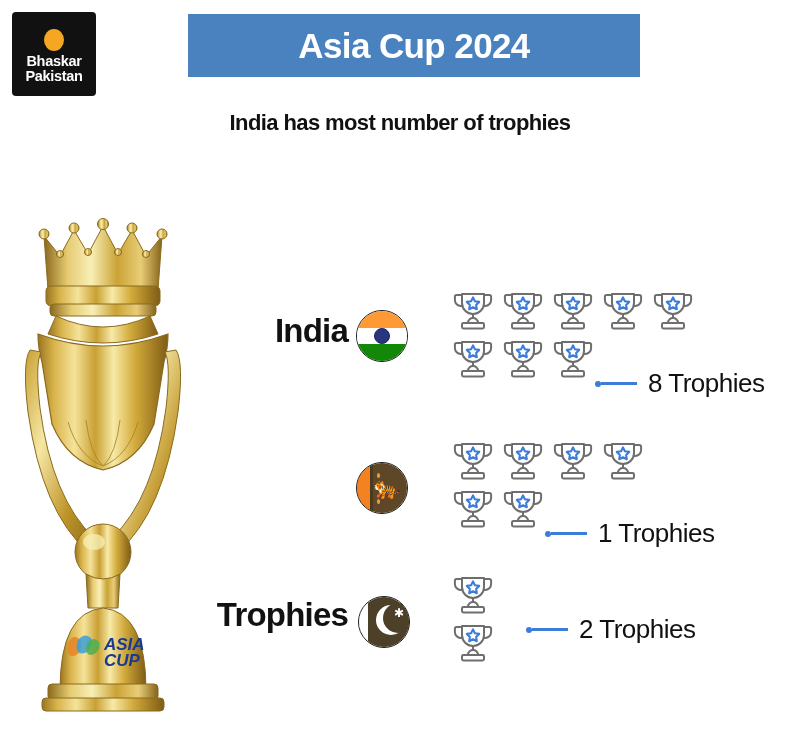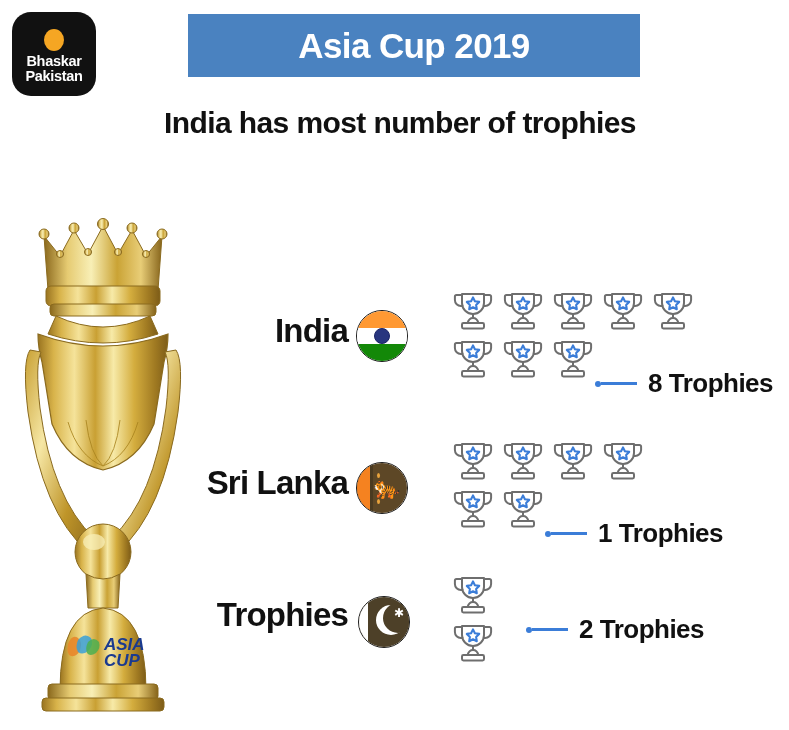--- a/index.html
+++ b/index.html
@@ -9,21 +9,21 @@
     position:relative; overflow:hidden;
     background:#ffffff;
     font-family:"Liberation Sans", sans-serif;
     -webkit-font-smoothing:antialiased;
   }
 
   
   .logo{
     position:absolute; left:12px; top:12px;
     width:84px; height:84px;
-    background:#111111; border-radius:19px;
+    background:#111111; border-radius:4px;
     display:flex; flex-direction:column;
     align-items:center; justify-content:center;
     padding-top:4px;
   }
   .logo-dot{
     width:20px; height:22px; border-radius:50%;
     background:#f5a623; margin-bottom:3px;
   }
   .logo-l1,.logo-l2{
     color:#ffffff; font-weight:bold; letter-spacing:-0.3px;
@@ -39,21 +39,21 @@
   }
   .banner-text{
     color:#ffffff; font-weight:bold; font-size:35px;
     letter-spacing:-0.6px;
   }
 
   
   .subtitle{
     position:absolute; left:150px; top:104px;
     width:500px; text-align:center;
-    color:#111111; font-weight:bold; font-size:30px;
+    color:#111111; font-weight:bold; font-size:22px;
     line-height:38px; letter-spacing:-0.6px;
   }
 
   
   .big-trophy{
     position:absolute; left:8px; top:212px;
     width:210px; height:505px;
   }
 
   
@@ -137,38 +137,38 @@
   .connector{ position:absolute; display:flex; align-items:center; }
   .conn-dot{
     width:6px; height:6px; border-radius:50%;
     background:#3b7dd8; flex:none;
   }
   .conn-line{
     width:36px; height:2.2px; background:#3b7dd8; flex:none;
   }
   .conn-label{
     margin-left:11px; white-space:nowrap;
-    color:#111111; font-weight:bold; font-size:26px;
+    color:#111111; font-weight:normal; font-size:26px;
     letter-spacing:-0.5px;
   }
   .row-india .connector   { left:595px; top:88px; }
   .row-srilanka .connector{ left:545px; top:86px; }
   .row-pakistan .connector{ left:526px; top:44px; }
 </style>
 </head>
 <body>
 
 <div class="logo">
   <div class="logo-dot"></div>
   <div class="logo-l1">Bhaskar</div>
   <div class="logo-l2">Pakistan</div>
 </div>
 
 <div class="banner">
-  <div class="banner-text">Asia Cup 2019</div>
+  <div class="banner-text">Asia Cup 2024</div>
 </div>
 
 <div class="subtitle">India has most number of trophies</div>
 
 <svg class="big-trophy" viewBox="0 0 210 505">
   <defs>
     <linearGradient id="gold" x1="0" y1="0" x2="1" y2="0">
       <stop offset="0%" stop-color="#9a7420"></stop>
       <stop offset="12%" stop-color="#d8b34a"></stop>
       <stop offset="28%" stop-color="#f5e39a"></stop>
@@ -284,23 +284,20 @@
   </div>
 
   <div class="connector">
     <div class="conn-dot"></div>
     <div class="conn-line"></div>
     <div class="conn-label">8 Trophies</div>
   </div>
 </div>
 
 <div class="row row-srilanka">
-  <div class="name-slot">
-    <span class="country-name" style="position:static;display:inline;">Sri Lanka</span>
-  </div>
 
   <div class="flag">
     <div class="f-sl-bg"></div>
     <div class="f-sl-orange"></div>
     <div class="f-sl-div"></div>
     <div class="f-sl-lion">🐅</div>
     <div class="f-sl-leaf" style="left:20px;top:10px;"></div>
     <div class="f-sl-leaf" style="left:20px;top:36px;"></div>
   </div>
 

